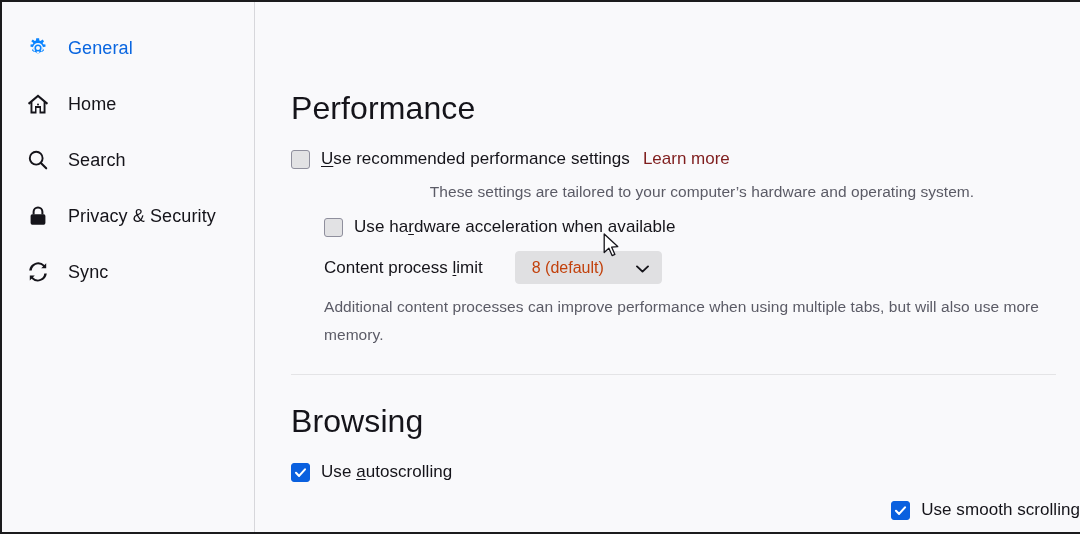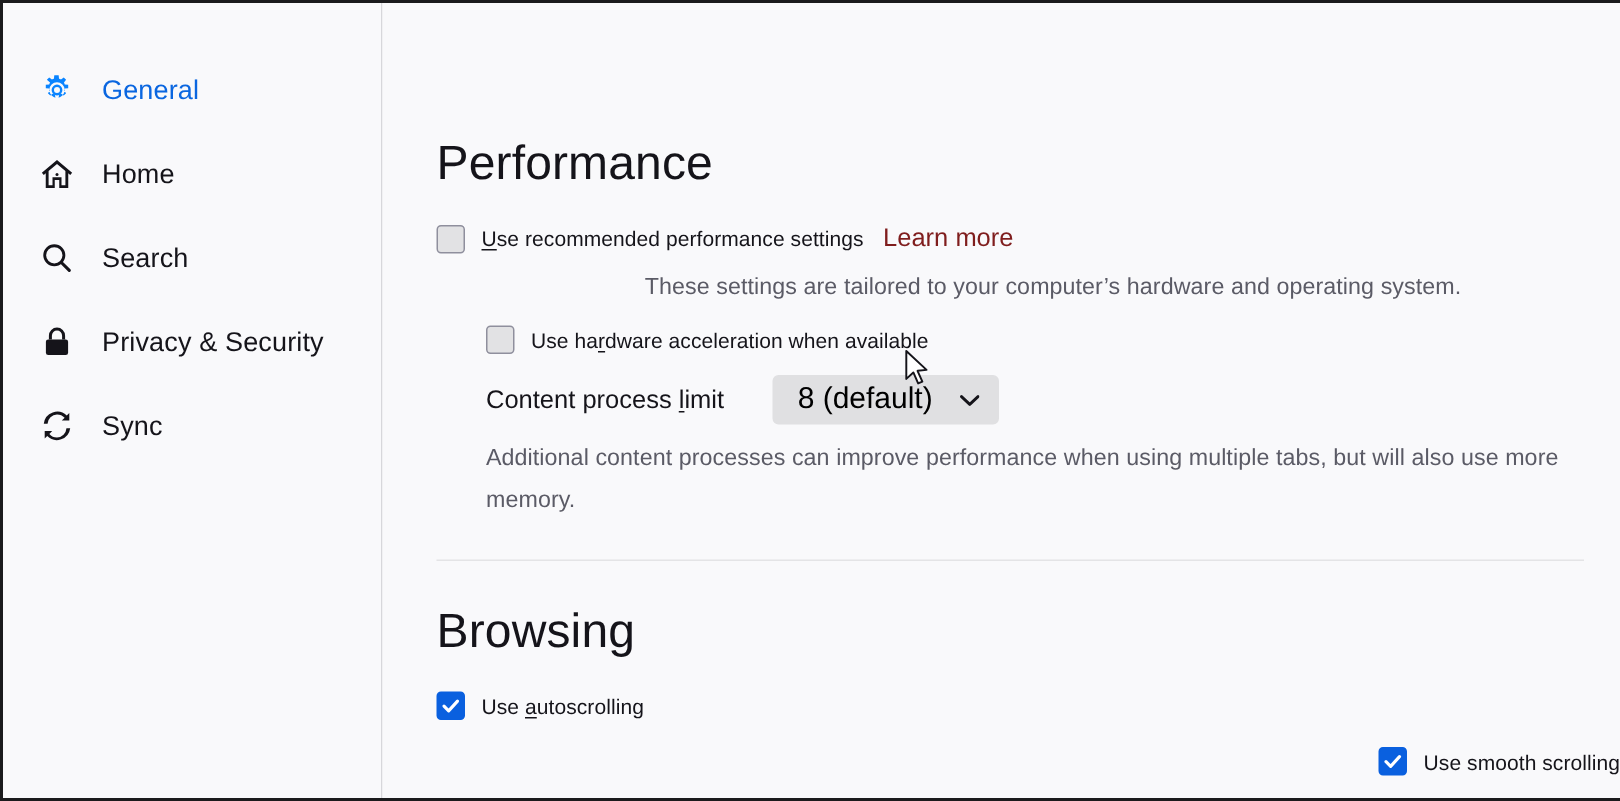--- a/index.html
+++ b/index.html
@@ -28,21 +28,21 @@
     overflow: hidden;
   }
 
   
   #sidebar {
     width: 253px;
     flex: 0 0 253px;
     background: #f9f9fb;
     border-right: 1px solid #d7d7db;
     box-sizing: border-box;
-    padding-top: 36px;
+    padding-top: 24px;
   }
   .nav-item {
     display: flex;
     align-items: center;
     height: 44px;
     padding-left: 24px;
     box-sizing: border-box;
     cursor: default;
     margin-bottom: 12px;
   }
@@ -100,21 +100,21 @@
     background: #e2e2e4;
     border: 1px solid #8f8f9d;
   }
   .cb.on {
     background: #0a60df;
     border: 1px solid #0a60df;
   }
   .cb.on svg { position: absolute; top: 2px; left: 2px; }
 
   .cb-label {
-    font-size: 14px;
+    font-size: 17px;
     color: #15141a;
     white-space: nowrap;
     letter-spacing: 0.05px;
   }
   .ak { text-decoration: underline; text-underline-offset: 2px; }
 
   .link {
     font-size: 17px;
     color: #7f1d1d;
     margin-left: 13px;
@@ -139,22 +139,22 @@
     min-width: 147px;
     background: #e0e0e2;
     border: 1px solid #e0e0e2;
     border-radius: 4px;
     padding: 0 12px 0 16px;
     box-sizing: border-box;
     margin-left: 12px;
     cursor: default;
   }
   .select-value {
-    font-size: 20px;
-    color: #000000;
+    font-size: 16px;
+    color: #c2410c;
     margin-right: 18px;
     white-space: nowrap;
   }
   .select .chev { display: block; }
 
   .field-label {
     font-size: 17px;
     color: #15141a;
     white-space: nowrap;
   }

